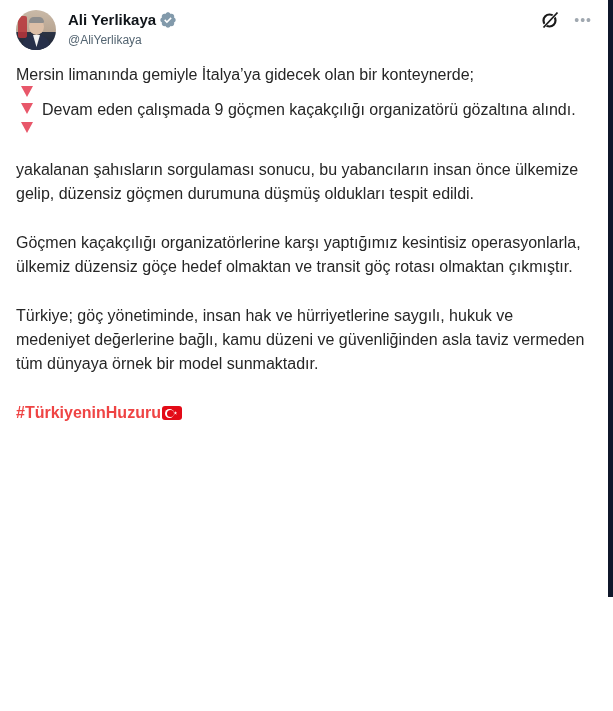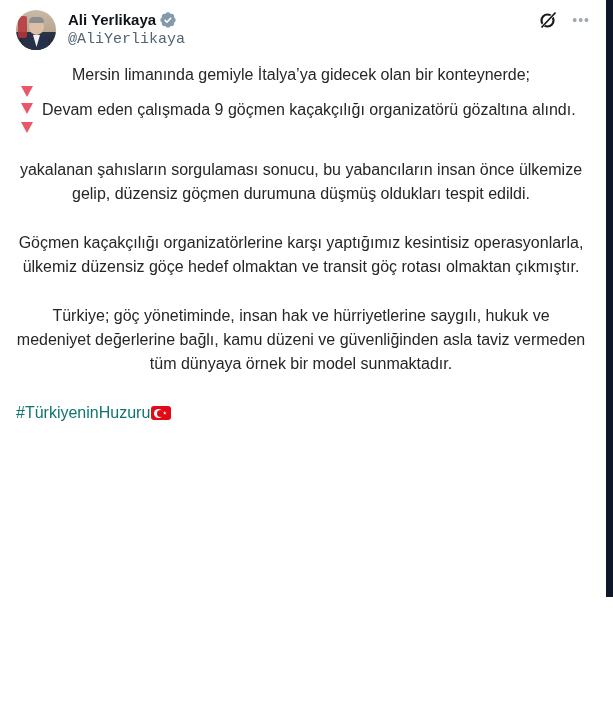--- a/index.html
+++ b/index.html
@@ -6,21 +6,21 @@
     html, body {
       width: 613px; height: 711px; overflow: hidden;
       background: #ffffff;
       font-family: "Liberation Sans", "DejaVu Sans", sans-serif;
       color: #0f1419;
     }
     .card {
       position: relative;
       width: 613px; height: 597px;
       background: #ffffff;
-      border-right: 7px solid #0f172a;
+      border-right: 5px solid #0f172a;
     }
     .header {
       position: absolute; left: 16px; top: 8px; right: 16px;
       height: 44px; display: flex; align-items: center;
     }
     .avatar {
       width: 40px; height: 40px; border-radius: 50%;
       overflow: hidden; flex: 0 0 40px;
       background: radial-gradient(circle at 50% 38%, #e9d7c8 0 18%, transparent 19%),
                   linear-gradient(180deg, #c9b9a7 0%, #b8a592 55%, #2b3344 56%, #1f2636 100%);
@@ -43,41 +43,41 @@
       border-radius: 12px 12px 0 0; background: #27304a;
     }
     .avatar .shirt {
       position: absolute; left: 17px; top: 25px; width: 7px; height: 12px;
       background: #f2f2f2; clip-path: polygon(0 0, 100% 0, 50% 100%);
     }
     .names { margin-left: 12px; display: flex; flex-direction: column; line-height: 20px; }
     .name-row { display: flex; align-items: center; }
     .display-name { font-weight: 700; font-size: 15px; color: #0f1419; }
     .verified { width: 18px; height: 18px; margin-left: 3px; display: inline-block; }
-    .handle { font-size: 15px; color: #536471; font-family: Liberation Mono, monospace; }
+    .handle { font-size: 12px; color: #536471; }
     .header-actions {
       position: absolute; right: 0; top: 2px; display: flex; align-items: center; gap: 14px;
     }
     .grok-icon { width: 20px; height: 20px; display: inline-block; }
     .more-icon { font-size: 14px; color: #a0a8b0; letter-spacing: 1px; line-height: 20px; }
     .body {
       position: absolute; left: 16px; top: 63px; right: 20px;
-      font-size: 16px; line-height: 24.3px; color: #262626; text-align: center;
+      font-size: 16px; line-height: 24.3px; color: #262626;
     }
     .para { margin-bottom: 24.3px; }
     .para p { white-space: normal; }
     .bullet { display: flex; align-items: baseline; }
     .tri {
       display: inline-block; width: 0; height: 0;
       border-left: 6px solid transparent; border-right: 6px solid transparent;
       border-top: 11px solid #e8576a;
       margin: 0 9px 0 5px; position: relative; top: -1px;
     }
     .hashtag-line { display: flex; align-items: center; }
-    .hashtag { color: #0f766e; text-decoration: none; }
+    .hashtag { color: #ef4444; text-decoration: none; font-weight: bold; }
     .flag-emoji {
       display: inline-block; width: 20px; height: 14px; border-radius: 3px;
       background: #e30a17; position: relative; margin-left: 1px;
     }
     .flag-emoji::before {
       content: ""; position: absolute; left: 3px; top: 2.5px; width: 9px; height: 9px;
       border-radius: 50%; background: #fff;
     }
     .flag-emoji::after {
       content: ""; position: absolute; left: 5.5px; top: 3.5px; width: 7px; height: 7px;

